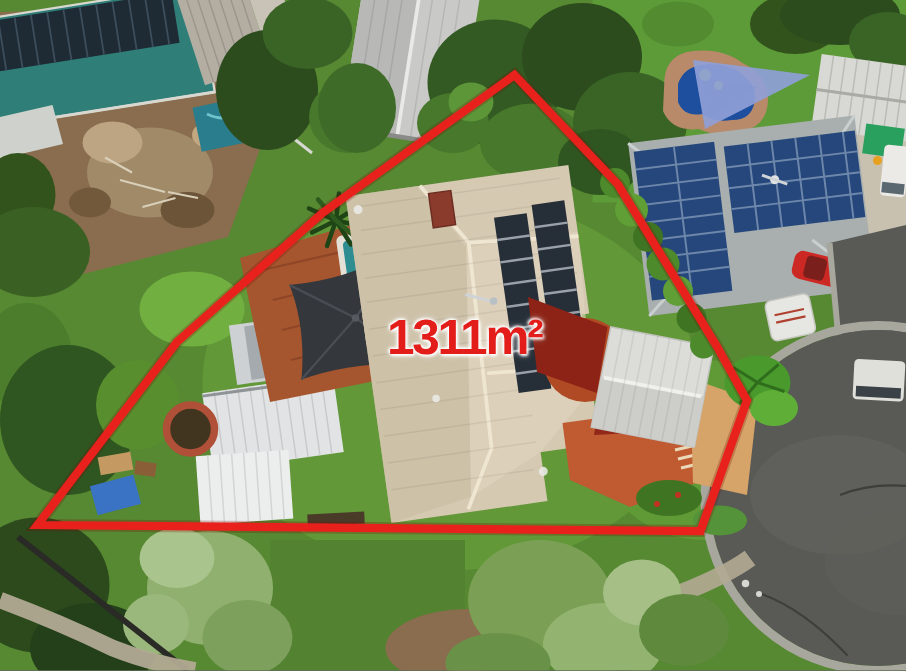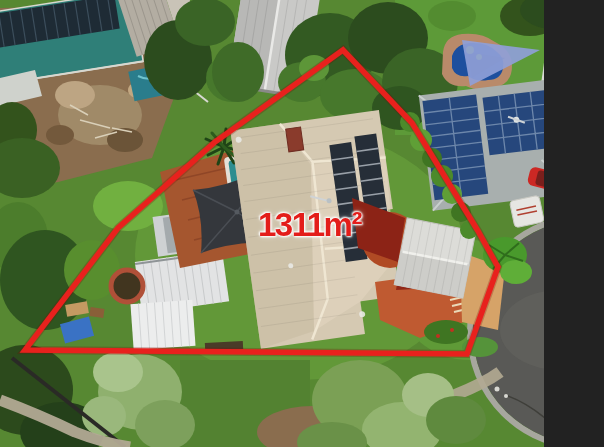--- a/index.html
+++ b/index.html
@@ -1,16 +1,16 @@
 <!DOCTYPE html>
 <html><head>
 <meta charset="utf-8">
 <style>
   html,body{margin:0;padding:0;background:#222;}
-  .stage{position:relative;width:544px;height:447px;overflow:hidden;background:#ffffff;
+  .stage{position:relative;width:604px;height:447px;overflow:hidden;background:#ffffff;
          font-family:"Liberation Sans",sans-serif;}
   .stage svg{position:absolute;left:0;top:0;}
   .area-label{
     position:absolute;left:258px;top:206px;
     font-size:33px;font-weight:bold;letter-spacing:-1.5px;
     color:#e31d1a;
     text-shadow:0 0 3px #ffffff,0 0 2px #ffffff,1px 1px 2px rgba(255,255,255,.85),
                 -1px -1px 2px rgba(255,255,255,.85),0 0 6px rgba(255,255,255,.6);
     user-select:none;
   }

